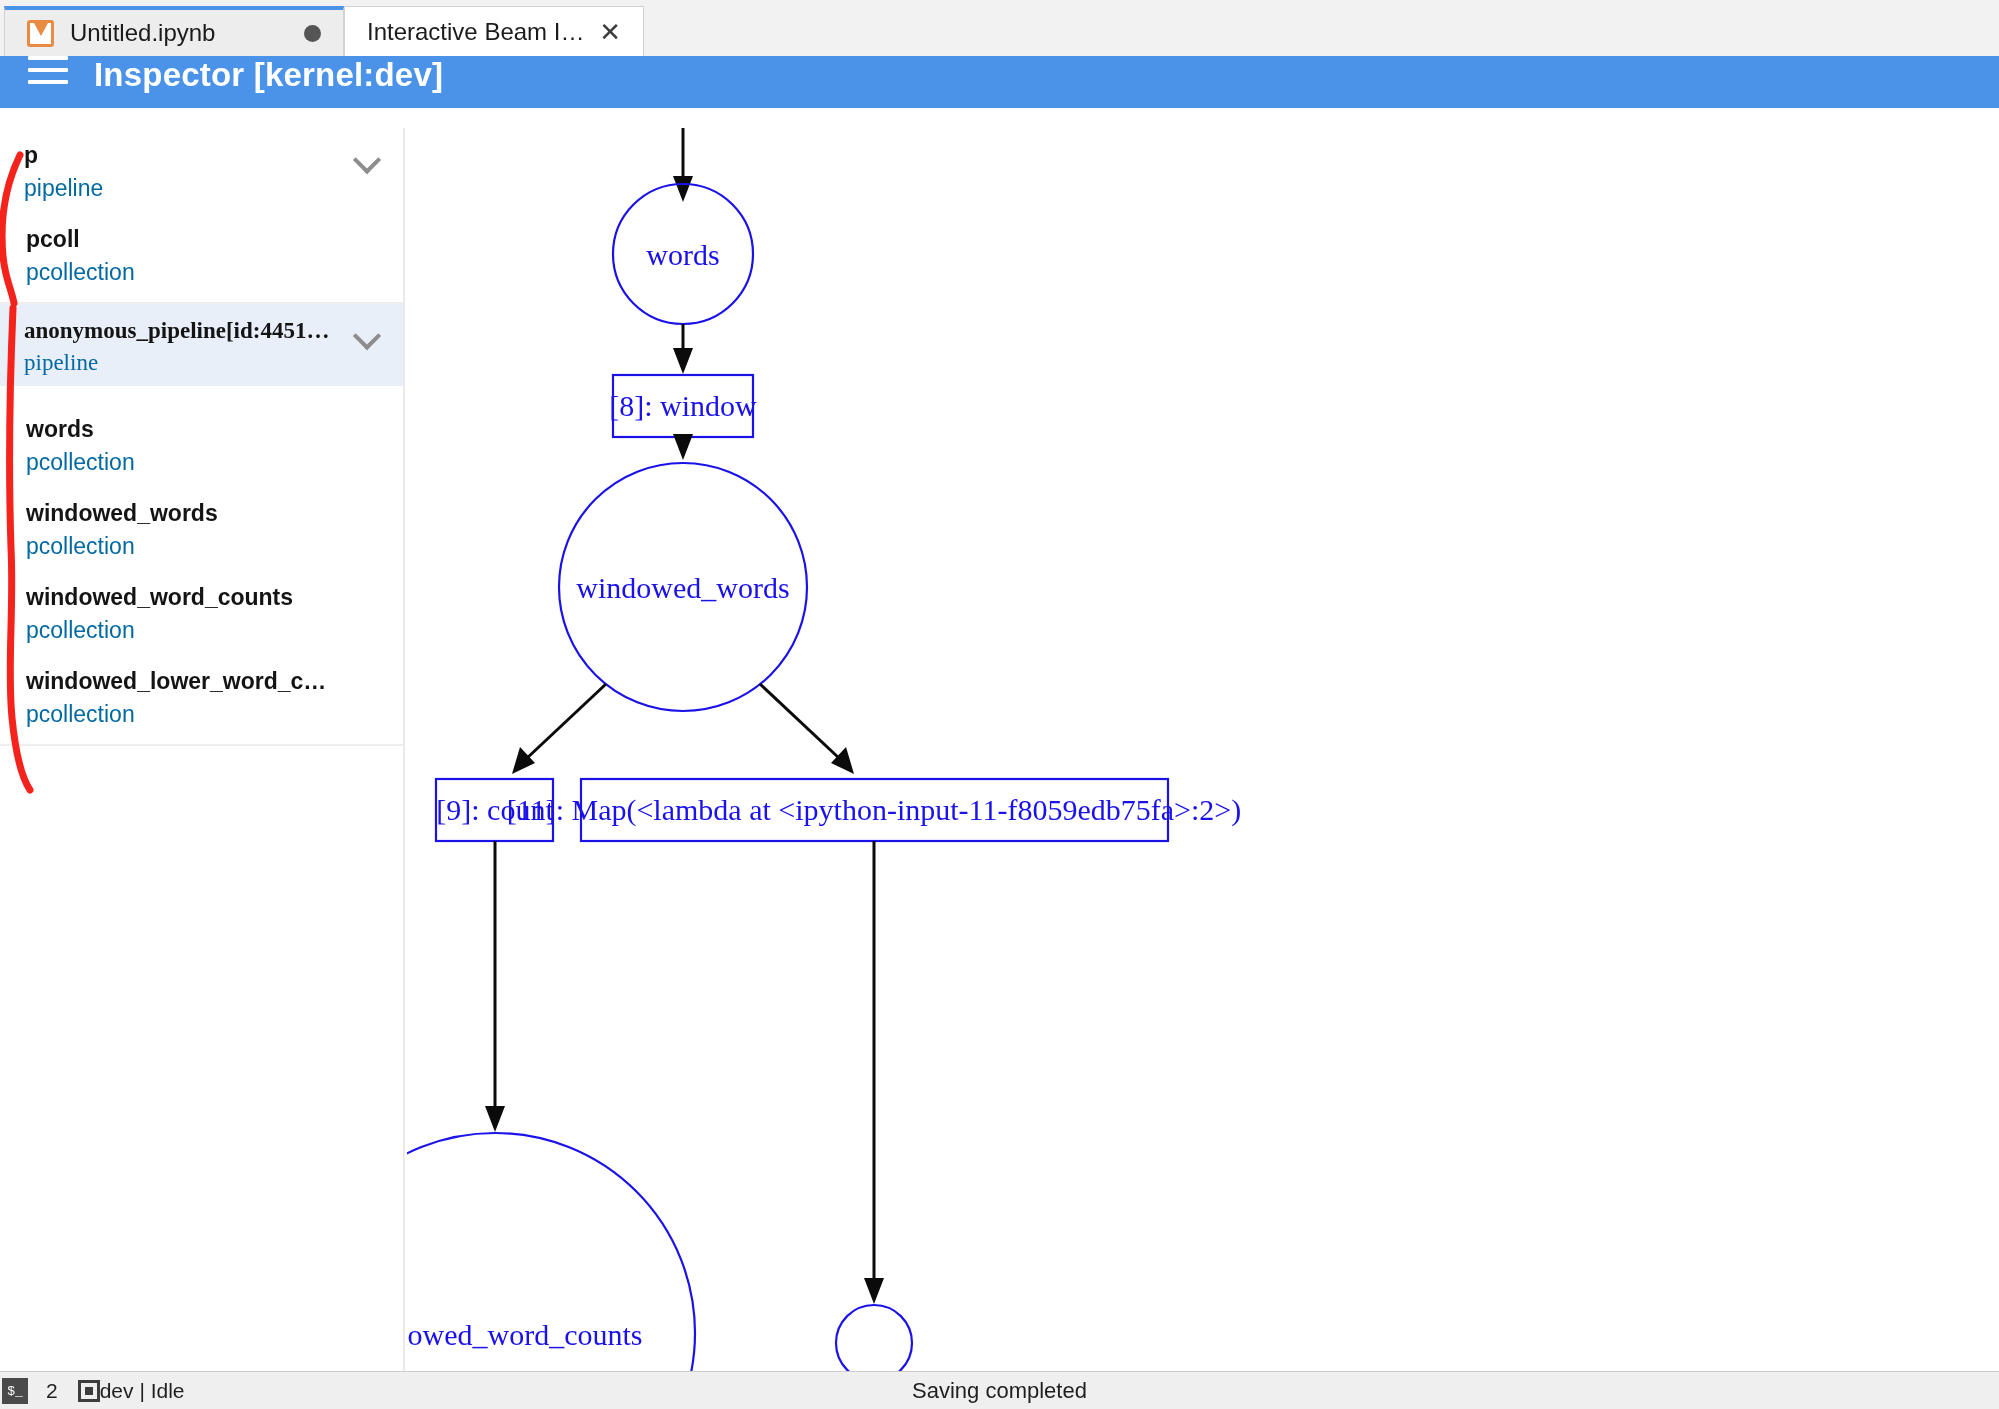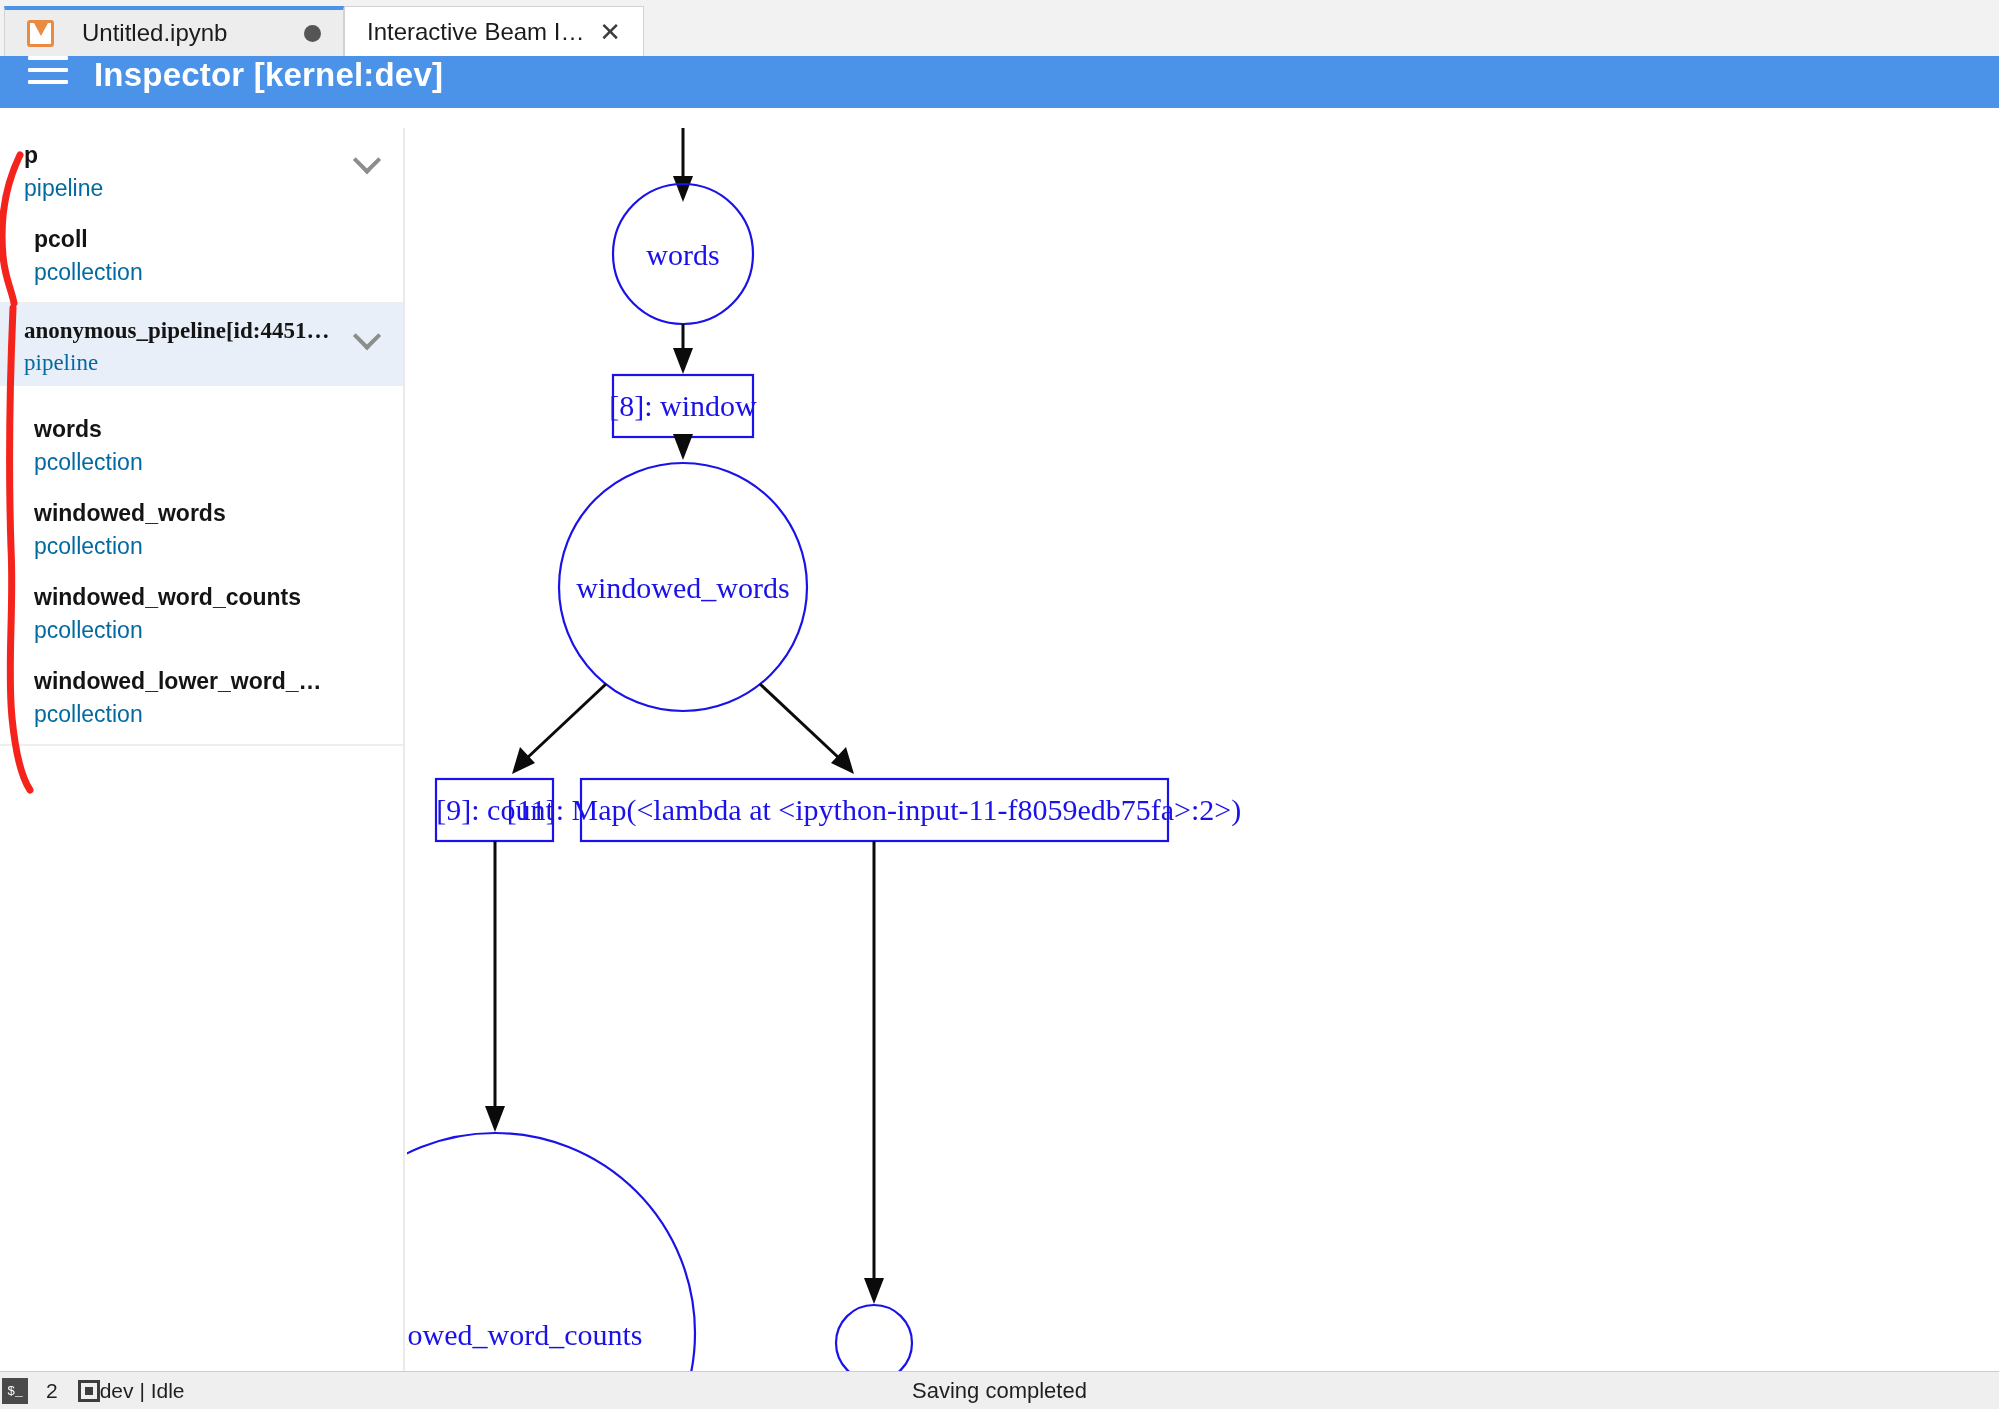--- a/index.html
+++ b/index.html
@@ -31,21 +31,20 @@
     color: #1b1b1b;
     border: 1px solid #d2d2d2;
     border-bottom: none;
     background: #eeeeee;
   }
   .tab.inactive {
     width: 340px;
     margin-left: 4px;
     border-top: 4px solid #4b93e8;
     background: #ededed;
-    gap: 12px;
   }
   .tab.active {
     width: 300px;
     background: #ffffff;
     border-top: 1px solid #d2d2d2;
     justify-content: center;
   }
   .nb-icon {
     width: 27px; height: 27px;
     border: 3px solid #ea8b43;
@@ -113,21 +112,21 @@
   }
   .sb-group {
     border-bottom: 2px solid #eeeeee;
     padding-bottom: 6px;
   }
   .sb-row {
     padding: 14px 24px 10px 24px;
     position: relative;
   }
   .sb-row.selected { background: #e9eff9; font-family: Liberation Serif, serif; }
-  .sb-row.child { padding-left: 34px; }
+  .sb-row.child { padding-left: 26px; }
   .sb-name {
     font-size: 23px; font-weight: bold; color: #141414;
     white-space: nowrap; overflow: hidden; text-overflow: ellipsis;
     padding-right: 46px;
   }
   .sb-type {
     font-size: 23px; color: #0369a1; margin-top: 6px;
   }
   .chev {
     position: absolute; right: 26px; top: 22px;

